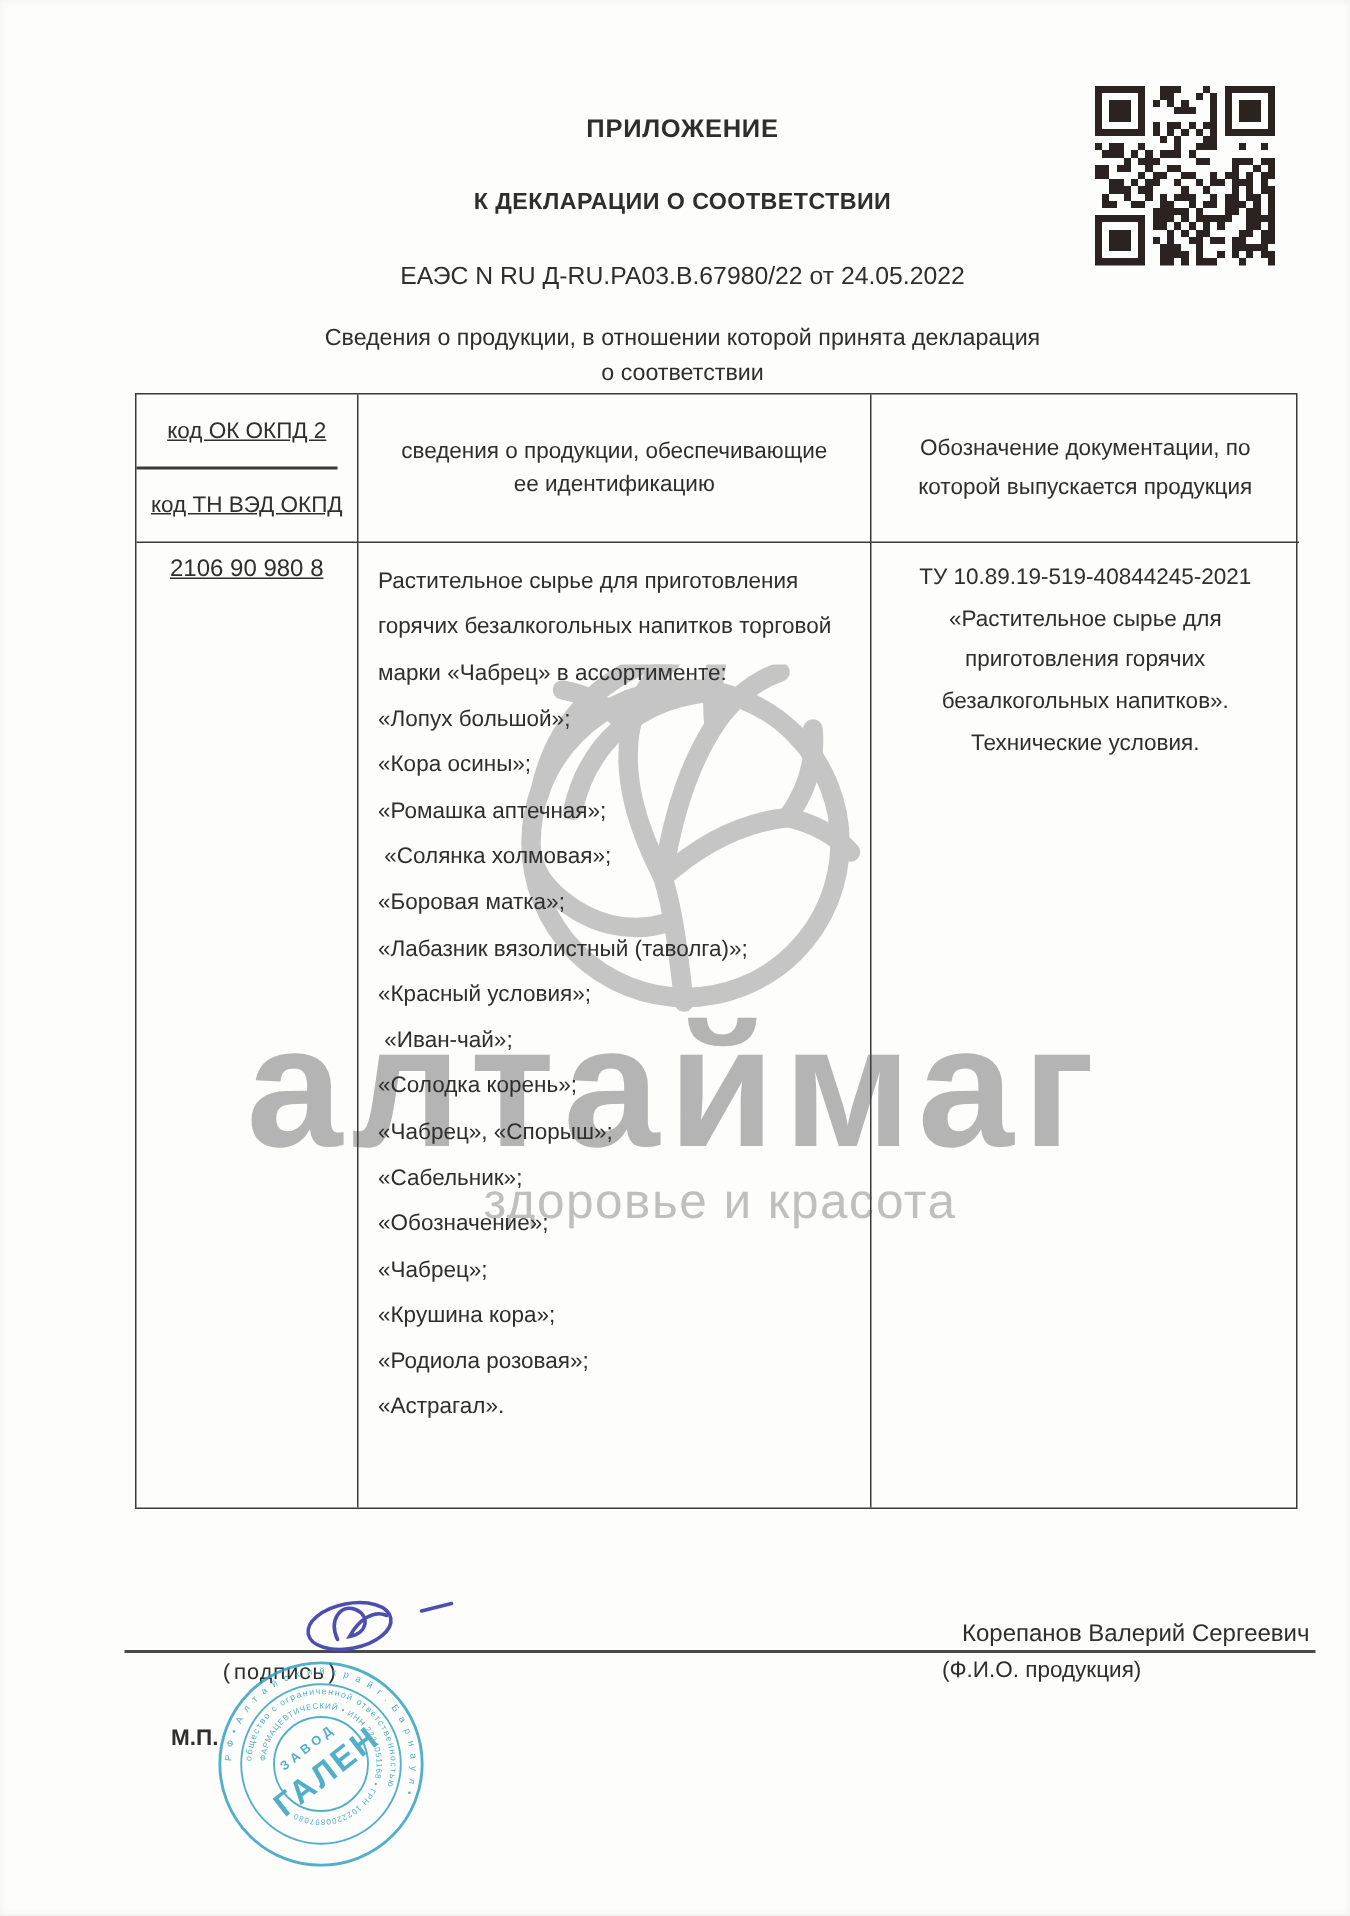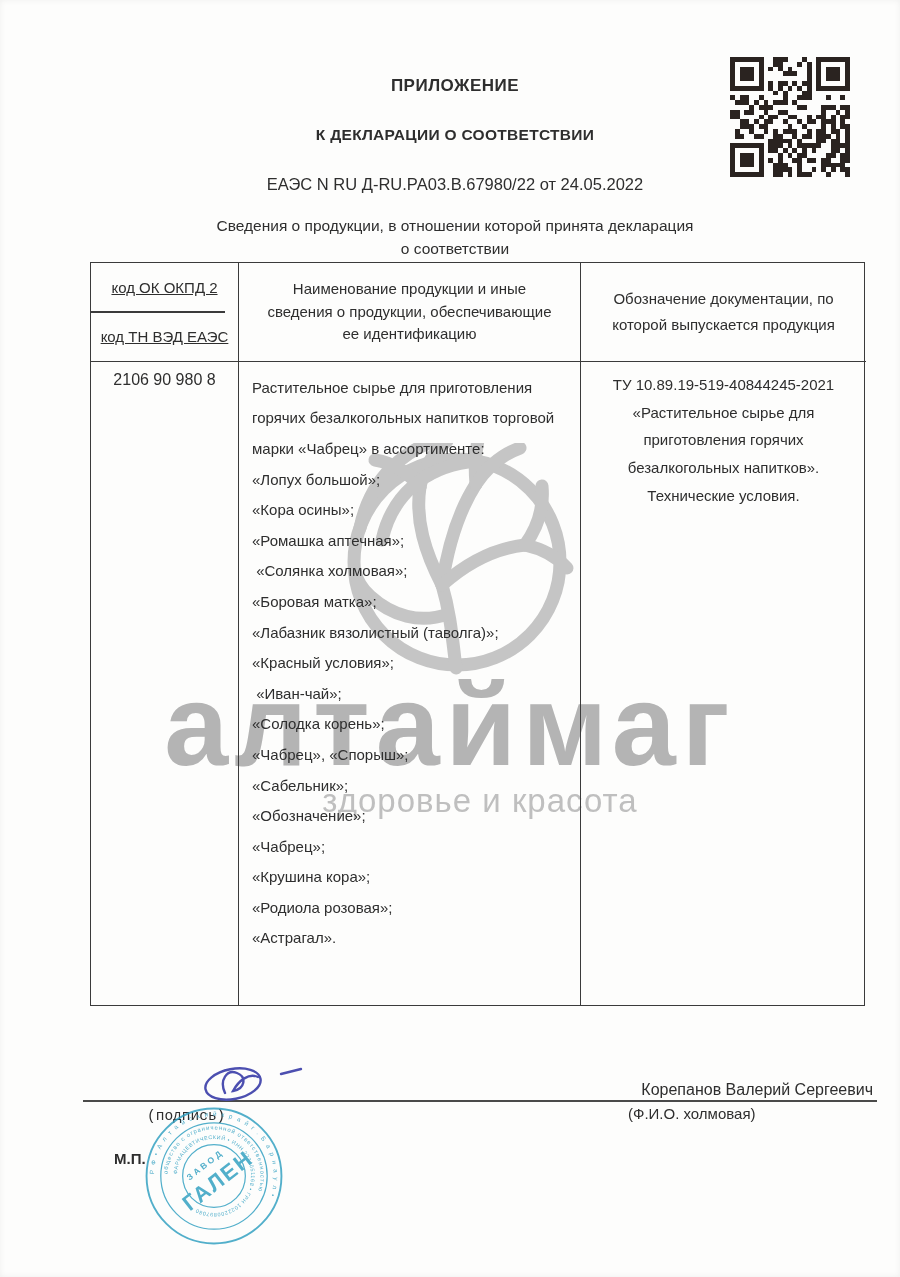--- a/index.html
+++ b/index.html
@@ -27,21 +27,21 @@
        grid-template-rows:99px 1fr;font-size:15px;z-index:2;}
   .cell{box-sizing:border-box;position:relative;background:transparent;}
   .br{border-right:1.4px solid #3b3b3b;}
   .bb{border-bottom:1.4px solid #3b3b3b;}
   .hc1{display:flex;flex-direction:column;text-decoration:underline;}
   .hc1 .half{flex:1;display:flex;align-items:center;justify-content:center;}
   .hc1 .split{height:1.3px;background:#3b3b3b;margin-right:13px;}
   .hcc{display:flex;align-items:center;justify-content:center;text-align:center;}
   .hlines{line-height:22.5px;}
   .h3lines{line-height:26px;}
-  .code-cell{text-align:center;padding-top:9px;font-size:16px;}
+  .code-cell{text-align:center;padding-top:9px;font-size:16px;text-decoration:underline;}
   .prod{padding:10px 6px 0 13px;text-align:center;}
   .prod .ln{height:30.6px;display:flex;align-items:center;white-space:pre;font-size:15px;}
   .docs{padding:9px 8px 0 8px;text-align:center;}
   .docs .ln{height:27.6px;display:flex;align-items:center;justify-content:center;white-space:pre;font-size:15px;}
   
   .sig-line{left:83px;top:1100px;width:794px;height:1.5px;background:#4a4a4a;z-index:3;}
   .sig-caption{left:147px;top:1108px;font-size:14.5px;z-index:3;font-family:Liberation Mono, monospace;}
   .fio-name{left:0;width:873px;top:1081px;text-align:right;font-size:16px;z-index:3;}
   .fio-caption{left:628px;top:1105px;font-size:15px;z-index:3;}
   .mp{left:114px;top:1150px;font-size:15px;font-weight:bold;z-index:3;}
@@ -401,25 +401,24 @@
   </svg>
 
   <div class="abs wm wm-word">алтаймаг</div>
   <div class="abs wm wm-tag">здоровье и красота</div>
 
   <div class="abs tbl">
 
     <div class="cell br bb hc1">
       <div class="half">код ОК ОКПД 2</div>
       <div class="split"></div>
-      <div class="half">код ТН ВЭД ЕАЭС</div>
+      <div class="half">код ТН ВЭД ОКПД</div>
     </div>
     <div class="cell br bb hcc">
       <div class="hlines">
-          <div>Наименование продукции и иные</div>
           <div>сведения о продукции, обеспечивающие</div>
           <div>ее идентификацию</div>
         </div>
     </div>
     <div class="cell bb hcc">
       <div class="h3lines">
           <div>Обозначение документации, по</div>
           <div>которой выпускается продукция</div>
         </div>
     </div>
@@ -458,21 +457,21 @@
   </div>
 
   <div class="abs sig-line"></div>
   <svg class="abs scribble" width="120" height="48" viewBox="0 0 120 48" fill="none" stroke="#4c4fb0" stroke-width="2.4" stroke-linecap="round">
     <ellipse cx="38" cy="26" rx="28" ry="15" transform="rotate(-11 38 26)"></ellipse>
     <path d="M30,35 C24,22 32,11 42,15 C52,19 50,31 38,33 C44,22 54,15 63,19"></path>
     <path d="M86,16 L106,11"></path>
   </svg>
   <div class="abs sig-caption">(подпись)</div>
   <div class="abs fio-name">Корепанов Валерий Сергеевич</div>
-  <div class="abs fio-caption">(Ф.И.О. холмовая)</div>
+  <div class="abs fio-caption">(Ф.И.О. продукция)</div>
   <div class="abs mp">М.П.</div>
 
   <svg class="abs stamp" width="152" height="152" viewBox="0 0 160 160" fill="none">
     <defs>
       <path id="rp1" d="M 80 80 m -63 0 a 63 63 0 1 1 126 0 a 63 63 0 1 1 -126 0"></path>
       <path id="rp2" d="M 80 80 m -49 0 a 49 49 0 1 1 98 0 a 49 49 0 1 1 -98 0"></path>
       <path id="rp3" d="M 80 80 m -39 0 a 39 39 0 1 1 78 0 a 39 39 0 1 1 -78 0"></path>
     </defs>
     <circle cx="80" cy="80" r="71" stroke="#2d9ec0" stroke-width="2"></circle>
     <circle cx="80" cy="80" r="56" stroke="#2d9ec0" stroke-width="1.3"></circle>

